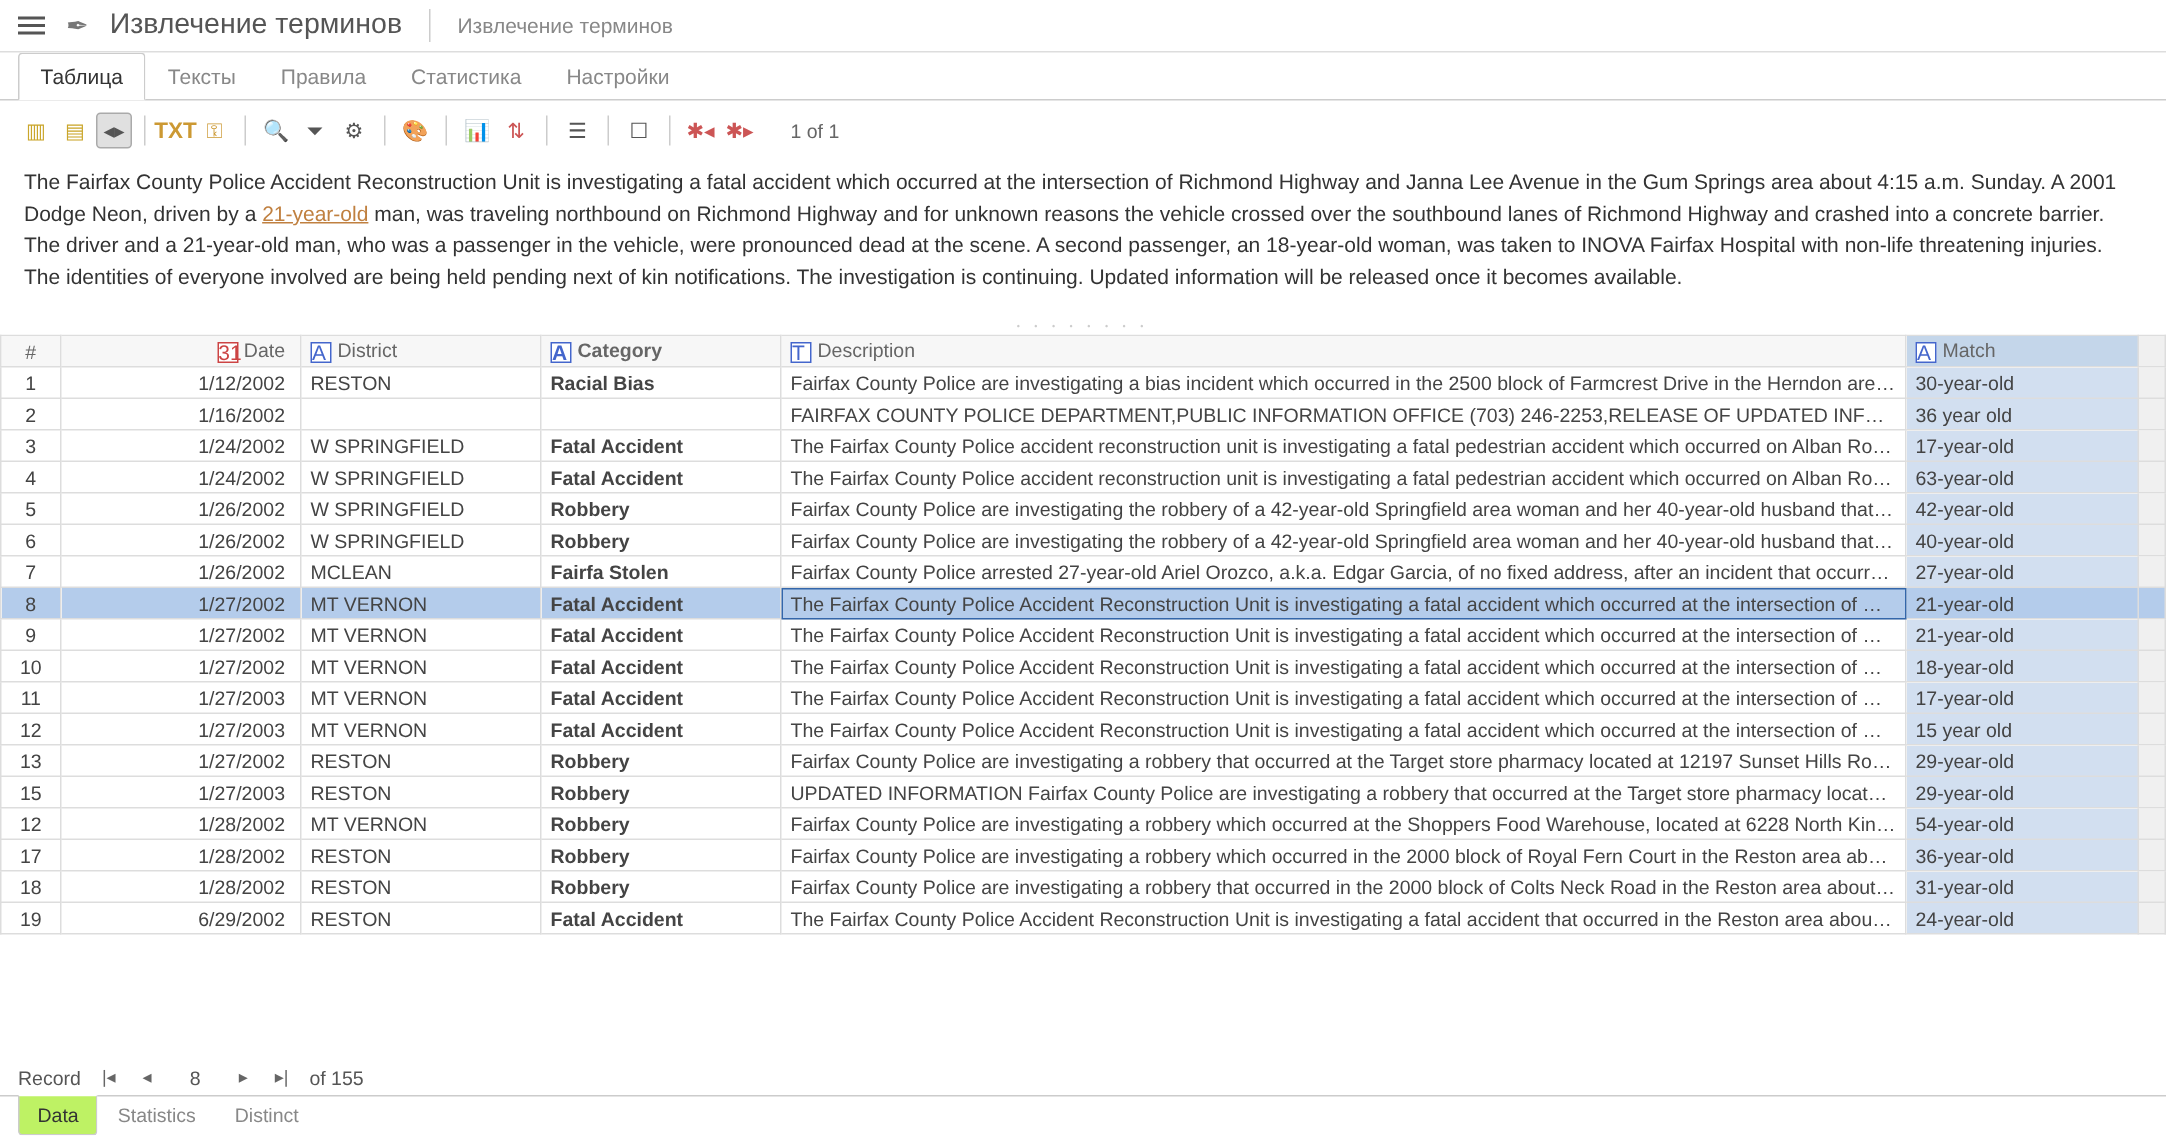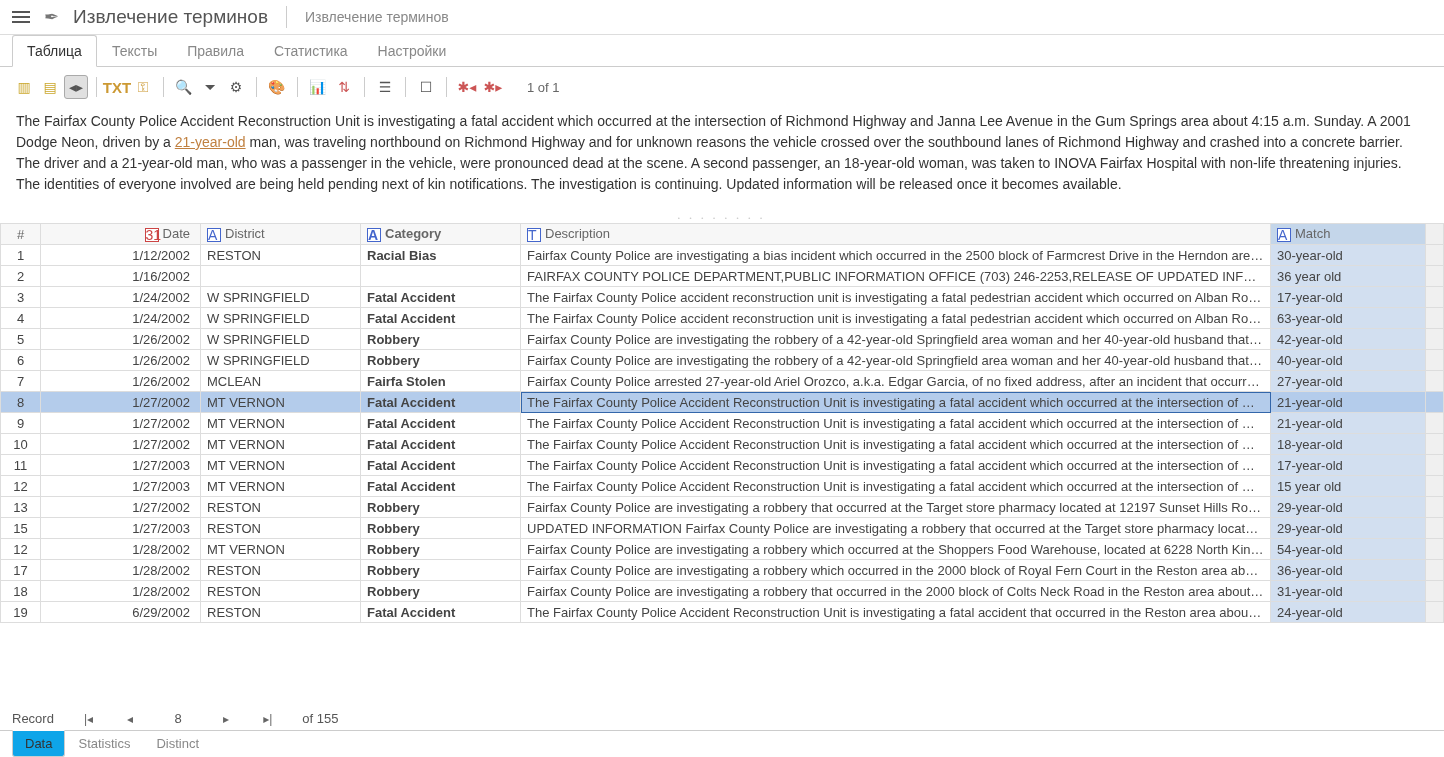--- a/index.html
+++ b/index.html
@@ -34,25 +34,25 @@
 .col-category { width: 160px; font-weight: bold; }
 .col-description { }
 .col-match { width: 155px; background: #d2dff0; }
 th.col-match { background: #c4d6ea; }
 .col-scrollbar { width: 18px; background: #f0f0f0; }
 .col-icon { display: inline-block; width: 14px; height: 14px; margin-right: 4px; vertical-align: middle; border: 1px solid #888; font-size: 14px; text-align: left; line-height: 12px; }
 .ci-date { background: #fff; color: #cc4444; border-color: #cc4444; }
 .ci-text { background: #fff; color: #4466cc; border-color: #4466cc; }
 tr.selected td { background: #b4cceb !important; }
 tr.selected td.col-description { outline: 1px solid #3366aa; outline-offset: -1px; }
-.record-bar { padding: 4px 12px; font-size: 13px; color: #555; display: flex; align-items: center; gap: 26px; }
+.record-bar { padding: 4px 12px; font-size: 13px; color: #555; display: flex; align-items: flex-start; gap: 10px; }
 .nav-btn { cursor: pointer; font-size: 12px; padding: 0 4px; color: #666; }
 .bottom-tabs { display: flex; padding: 0 12px; border-top: 1px solid #ccc; }
 .btab { padding: 5px 12px; font-size: 13px; color: #888; cursor: pointer; border: 1px solid transparent; margin-top: -1px; }
-.btab.active { border: 1px solid #ccc; border-top: 1px solid #fff; background: #0ea5e9; color: #333; border-radius: 0 0 3px 3px; }
+.btab.active { border: 1px solid #ccc; border-top: 1px solid #fff; background: #bef264; color: #333; border-radius: 0 0 3px 3px; }
 </style>
 </head>
 <body>
 
 <div class="header-bar">
   <div class="hamburger">
       <div></div>
       <div></div>
       <div></div>
     </div>

